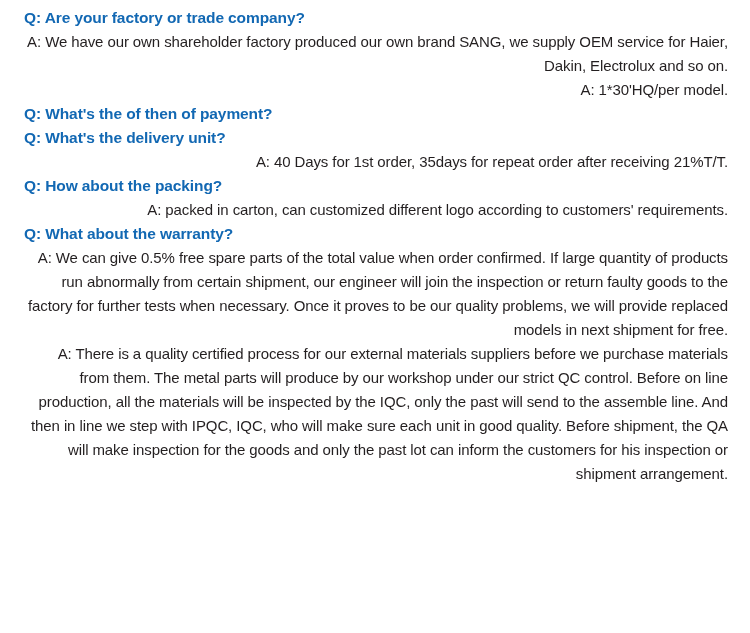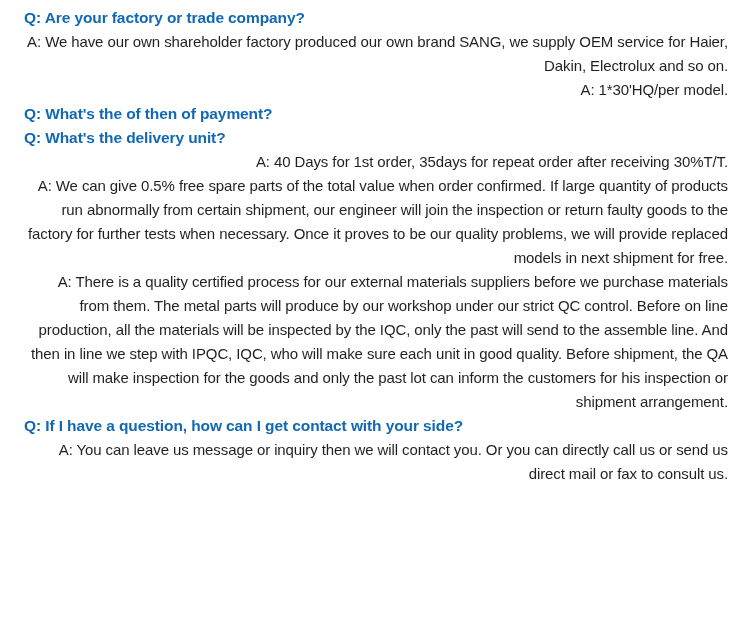--- a/index.html
+++ b/index.html
@@ -54,30 +54,31 @@
   <div class="qa-block">
     <p class="answer">A: 1*30'HQ/per model.</p>
   </div>
 
   <div class="qa-block">
     <p class="question">Q: What's the of then of payment?</p>
   </div>
 
   <div class="qa-block">
     <p class="question">Q: What's the delivery unit?</p>
-    <p class="answer">A: 40 Days for 1st order, 35days for repeat order after receiving 30%T/T.</p>
+    <p class="answer">A: 40 Days for 1st order, 35days for repeat order after receiving 21%T/T.</p>
   </div>
 
+  <div class="qa-block">
+    <p class="question">Q: How about the packing?</p>
+    <p class="answer">A: packed in carton, can customized different logo according to customers' requirements.</p>
+  </div>
 
   <div class="qa-block">
+    <p class="question">Q: What about the warranty?</p>
     <p class="answer">A: We can give 0.5% free spare parts of the total value when order confirmed. If large quantity of products run abnormally from certain shipment, our engineer will join the inspection or return faulty goods to the factory for further tests when necessary. Once it proves to be our quality problems, we will provide replaced models in next shipment for free.</p>
   </div>
 
   <div class="qa-block">
     <p class="answer">A: There is a quality certified process for our external materials suppliers before we purchase materials from them. The metal parts will produce by our workshop under our strict QC control. Before on line production, all the materials will be inspected by the IQC, only the past will send to the assemble line. And then in line we step with IPQC, IQC, who will make sure each unit in good quality. Before shipment, the QA will make inspection for the goods and only the past lot can inform the customers for his inspection or shipment arrangement.</p>
   </div>
 
-  <div class="qa-block">
-    <p class="question">Q: If I have a question, how can I get contact with your side?</p>
-    <p class="answer">A: You can leave us message or inquiry then we will contact you. Or you can directly call us or send us direct mail or fax to consult us.</p>
-  </div>
 
 </div>
 
 </body></html>

